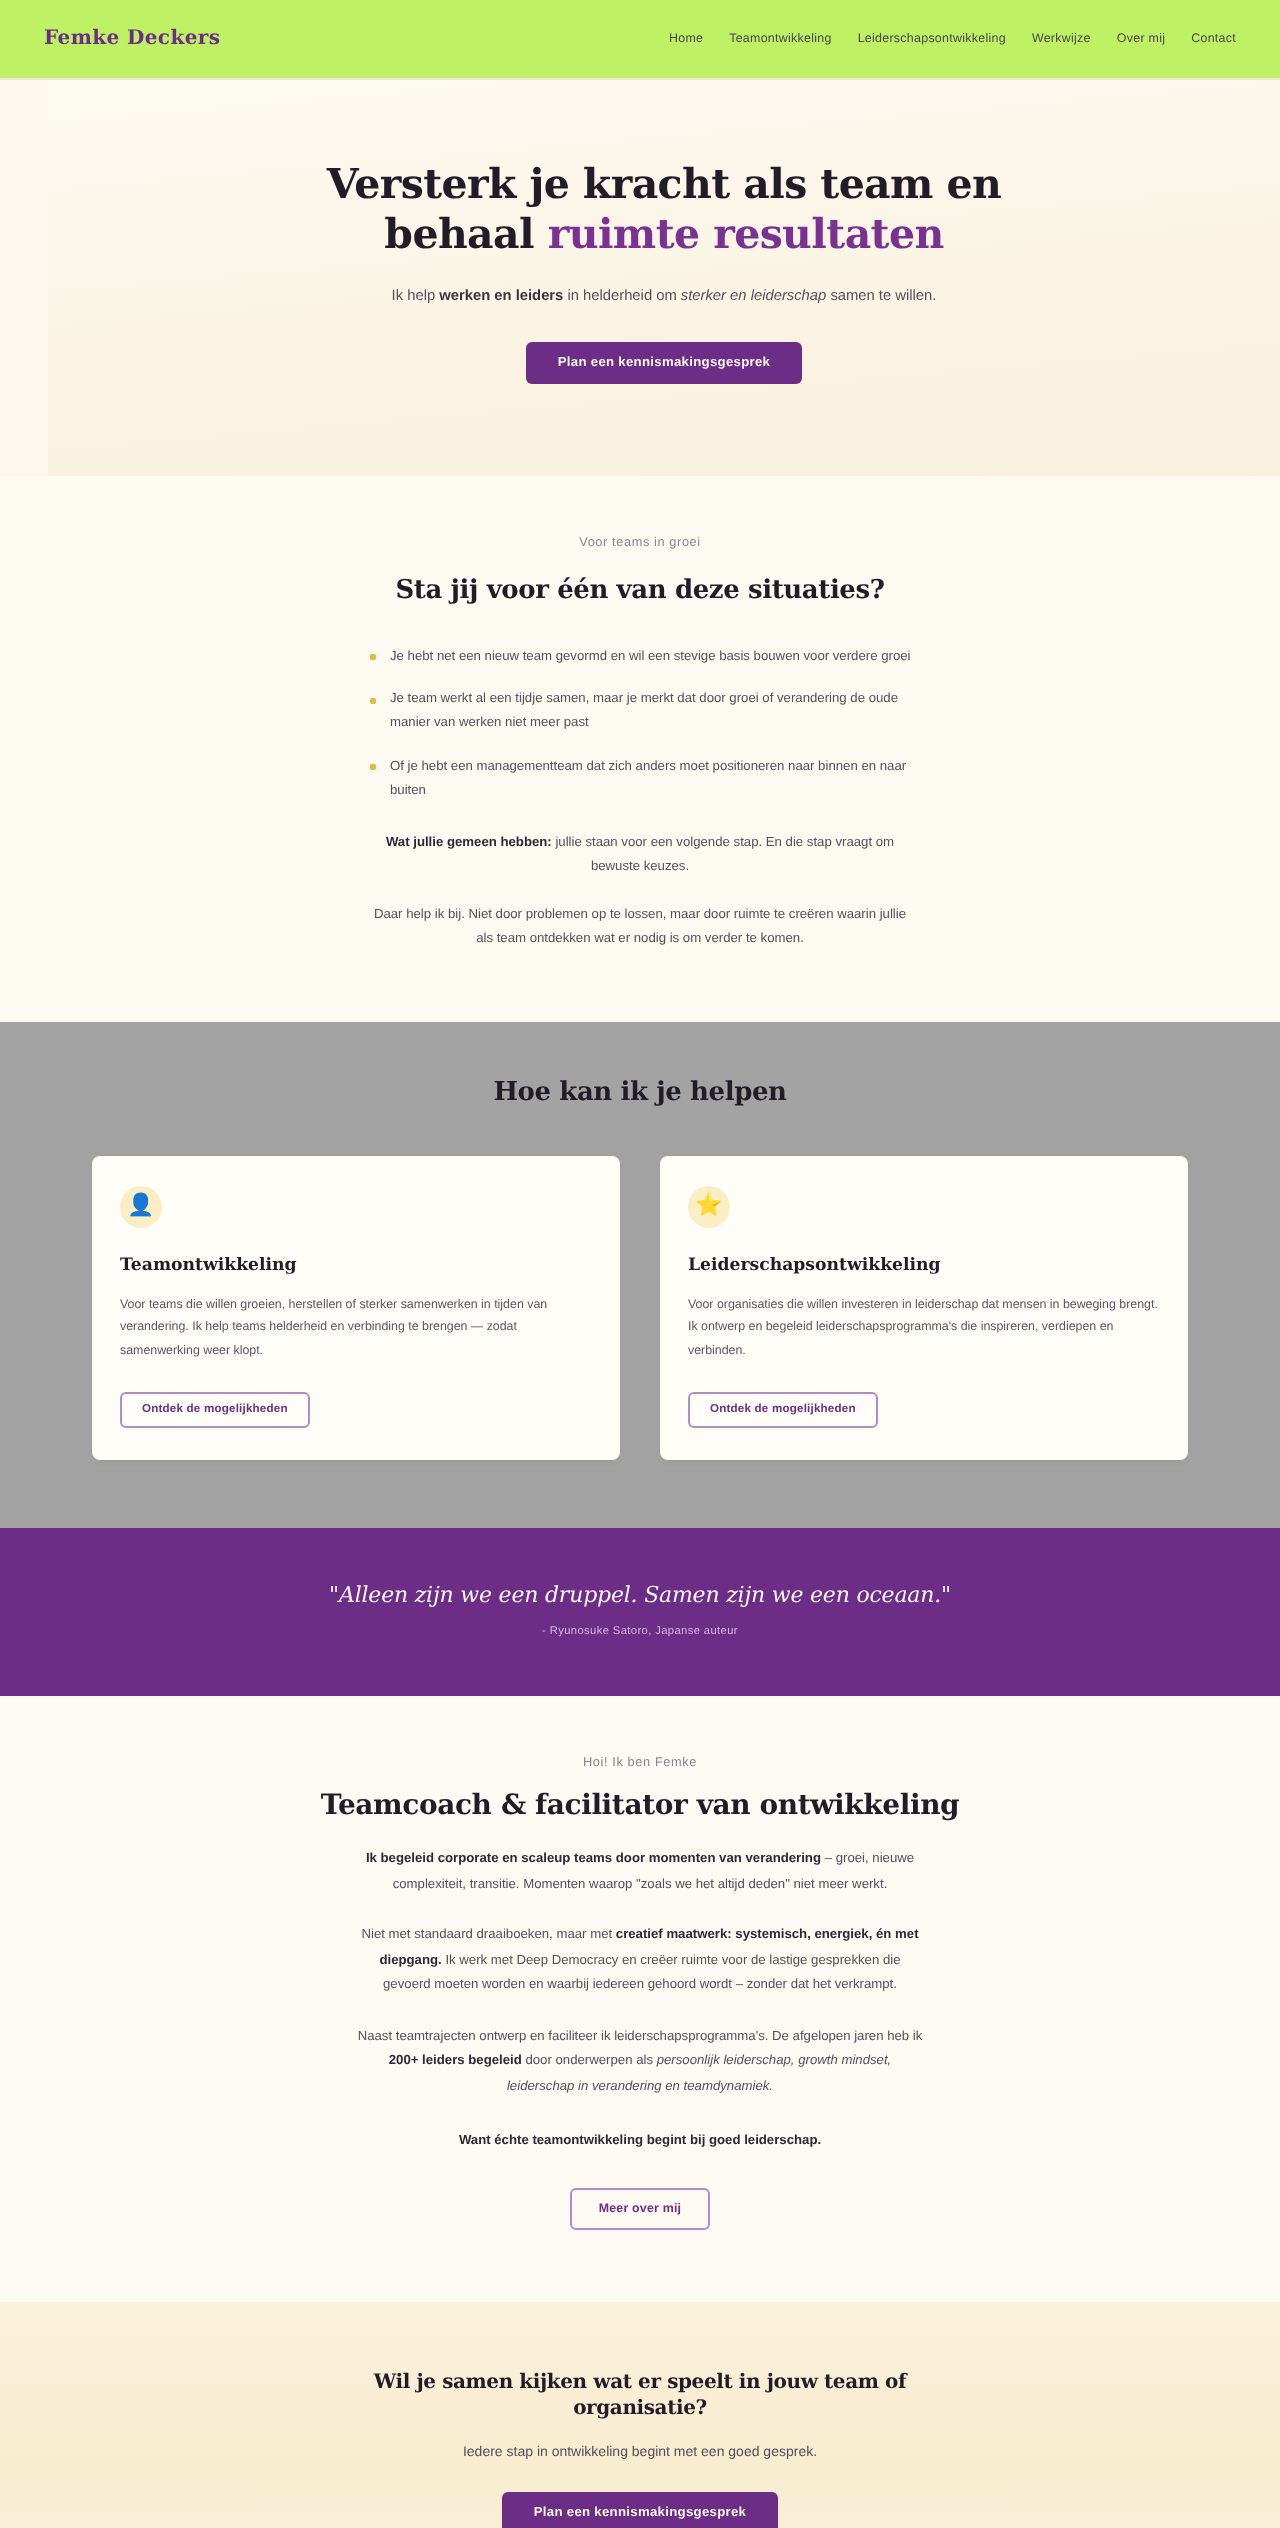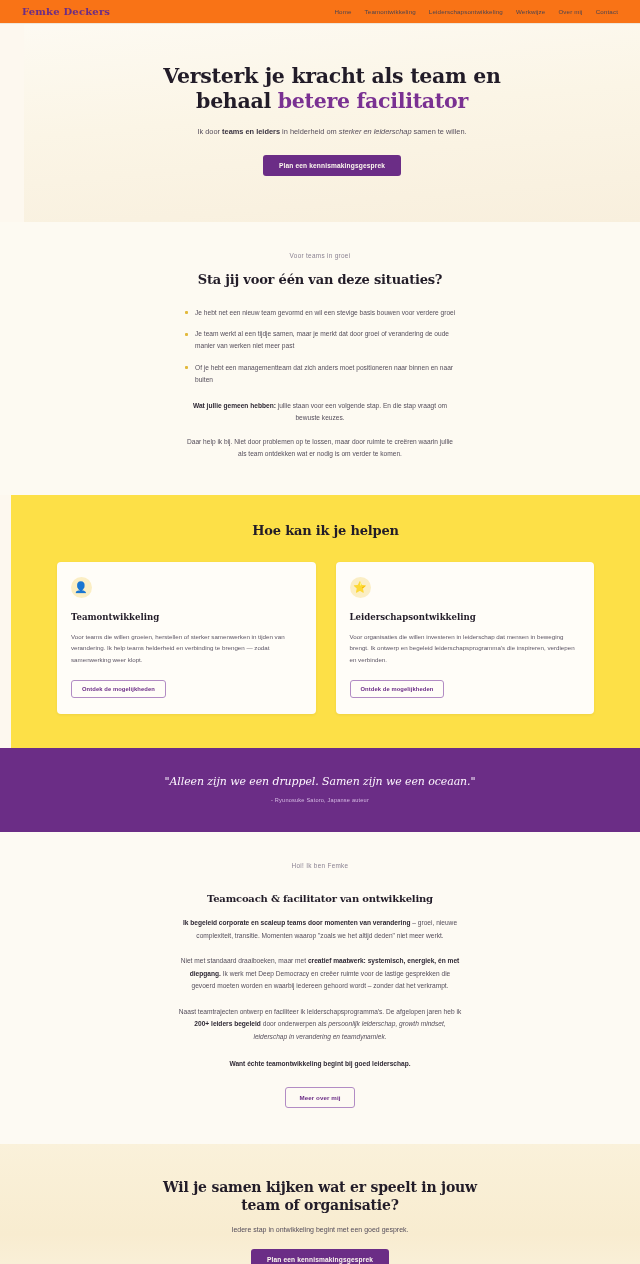--- a/index.html
+++ b/index.html
@@ -6,22 +6,22 @@
   html, body { width: 640px; }
   body {
     font-family: "Liberation Sans", sans-serif;
     background: #fdf8ef;
     color: #3a3340;
     -webkit-font-smoothing: antialiased;
   }
 
   
   .site-header {
-    height: 24px;
-    background: #f97316;
+    height: 40px;
+    background: #bef264;
     border-bottom: 1px solid #efe6d8;
     display: flex;
     align-items: center;
     justify-content: space-between;
     padding: 0 22px;
     position: relative;
     z-index: 5;
   }
   .brand {
     font-family: "DejaVu Serif", "Liberation Serif", serif;
@@ -141,24 +141,23 @@
     max-width: 272px;
     margin: 9px auto 0;
     font-size: 6.6px;
     line-height: 1.85;
     color: #554e5b;
   }
   .note b { font-weight: 700; color: #2e2834; }
 
   
   .services {
-    background: #fde047;
+    background: #a3a3a3;
     padding: 28px 0 34px;
     text-align: center;
-    margin-left: 11px;
   }
   .cards {
     display: flex;
     gap: 20px;
     justify-content: center;
     margin-top: 24px;
     padding: 0 46px;
   }
   .card {
     background: #fffdf8;
@@ -212,42 +211,42 @@
     margin-top: 9px;
     letter-spacing: .2px;
   }
 
   
   .about {
     background: #fdfaf3;
     padding: 30px 0 36px;
     text-align: center;
   }
-  .about .h2 { font-size: 10px; margin-top: 24px; }
+  .about .h2 { font-size: 14px; margin-top: 10px; }
   .about p {
     max-width: 285px;
     margin: 13px auto 0;
     font-size: 6.6px;
     line-height: 1.9;
     color: #554e5b;
   }
   .about p b { font-weight: 700; color: #2e2834; }
   .about p i { font-style: italic; }
   .about .final { font-weight: 700; color: #2e2834; margin-top: 15px; }
   .about .btn-outline { margin-top: 16px; }
 
   
   .cta {
     background: linear-gradient(180deg, #faf1da 0%, #f8ecd0 55%, #fbf4e2 100%);
     padding: 34px 0 38px;
     text-align: center;
   }
   .cta h2 {
     font-family: "DejaVu Serif", "Liberation Serif", serif;
-    font-size: 14px;
+    font-size: 10px;
     line-height: 1.3;
     color: #221c28;
     font-weight: 700;
     max-width: 330px;
     margin: 0 auto;
     letter-spacing: -.2px;
   }
   .cta p {
     font-size: 7px;
     color: #554e5b;
@@ -265,24 +264,24 @@
     <span class="nav-item">Leiderschapsontwikkeling</span>
     <span class="nav-item">Werkwijze</span>
     <span class="nav-item">Over mij</span>
     <span class="nav-item">Contact</span>
   </nav>
 </header>
 
 <section class="hero">
   <h1>
     <span>Versterk je kracht als team en</span><br>
-    <span>behaal </span><span class="accent">betere facilitator</span>
+    <span>behaal </span><span class="accent">ruimte resultaten</span>
   </h1>
   <p class="sub">
-    <span>Ik door </span><b>teams en leiders</b><span> in helderheid om </span><i>sterker en leiderschap</i><span> samen te willen.</span>
+    <span>Ik help </span><b>werken en leiders</b><span> in helderheid om </span><i>sterker en leiderschap</i><span> samen te willen.</span>
   </p>
   <button class="btn-primary">Plan een kennismakingsgesprek</button>
 </section>
 
 <section class="situations">
   <div class="eyebrow">Voor teams in groei</div>
   <h2 class="h2">Sta jij voor één van deze situaties?</h2>
   <ul class="bullets">
     <li>Je hebt net een nieuw team gevormd en wil een stevige basis bouwen voor verdere groei</li>
     <li>Je team werkt al een tijdje samen, maar je merkt dat door groei of verandering de oude manier van werken niet meer past</li>

